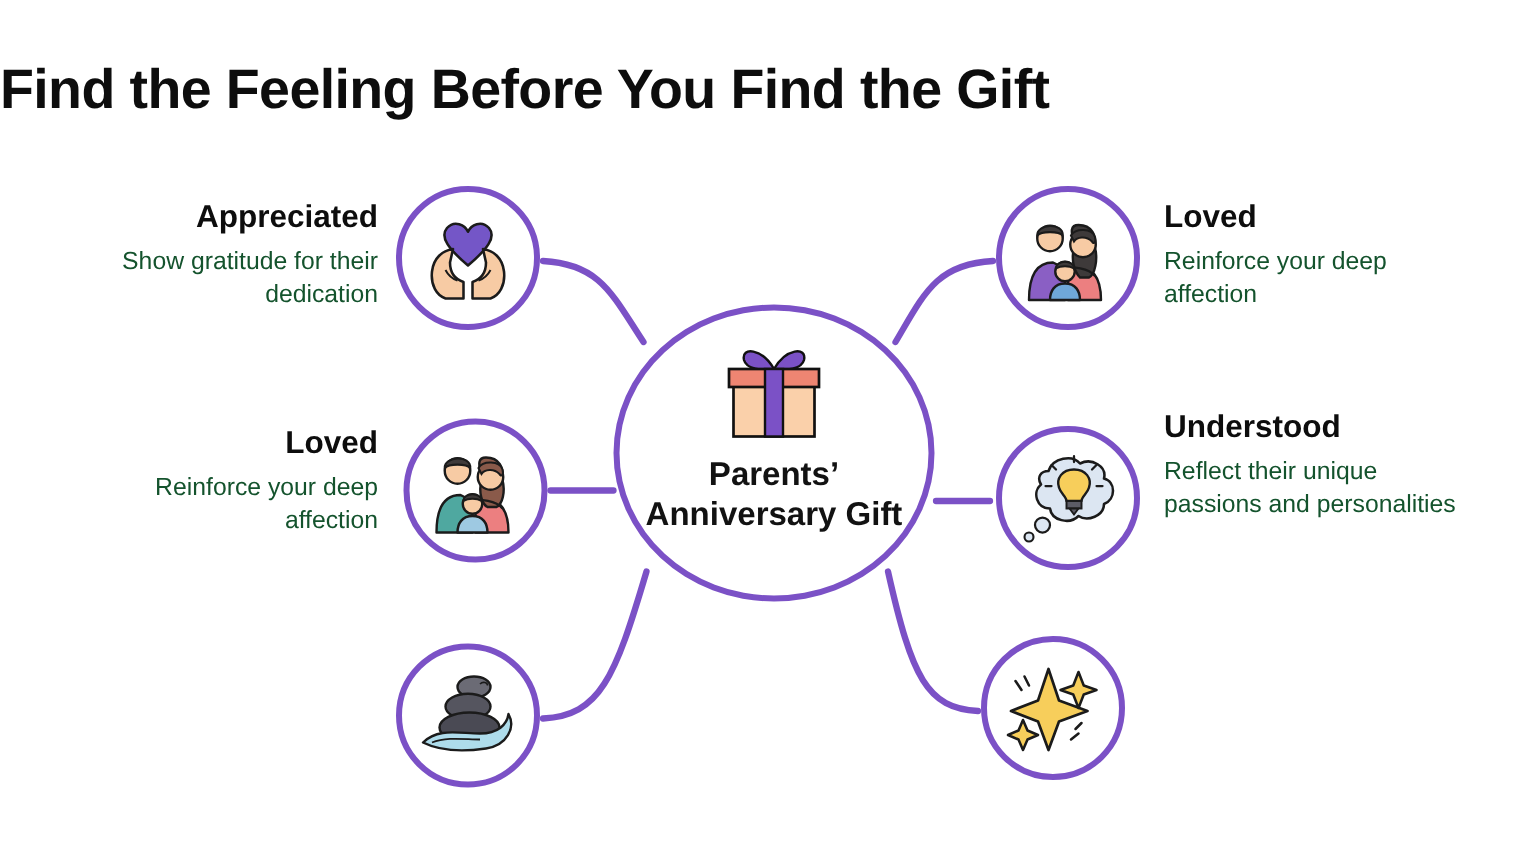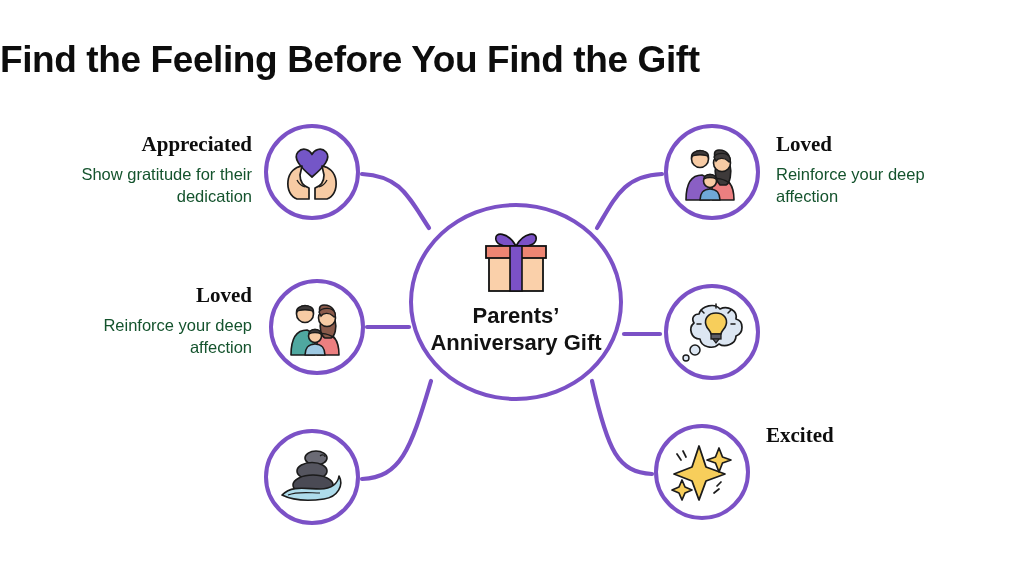--- a/index.html
+++ b/index.html
@@ -49,21 +49,21 @@
     display:flex; align-items:center; justify-content:center;
     z-index:3;
   }
 
   
   .node-text { position:absolute; z-index:2; }
   .node-text.left  { text-align:right; }
   .node-text.right { text-align:left; }
   .node-title {
     font-size:21px; font-weight:bold; color:#0d0d0d;
-    line-height:1.2; margin-bottom:6px;font-family:Liberation Serif, serif;
+    line-height:1.2; margin-bottom:6px;
   }
   .node-desc {
     font-size:16.5px; color:#14532d; line-height:1.34;
   }
 
   
   #n-appreciated-circle { left:264px; top:124px; }
   #n-appreciated-text   { left:40px;  top:132px; width:212px; }
   #n-lovedL-circle      { left:269px; top:279px; }
   #n-lovedL-text        { left:60px;  top:283px; width:192px; }
@@ -190,31 +190,34 @@
       <path d="M38 41 L 44 41 L 41 45 Z" fill="#5c5c66" stroke="#1b1b1b" stroke-width="1.2"></path>
       <g stroke="#1b1b1b" stroke-width="1.5" stroke-linecap="round">
         <line x1="41" y1="6" x2="41" y2="10"></line>
         <line x1="26" y1="12" x2="29" y2="15"></line>
         <line x1="56" y1="12" x2="53" y2="15"></line>
         <line x1="22" y1="26" x2="26" y2="26"></line>
         <line x1="60" y1="26" x2="56" y2="26"></line>
       </g>
     </svg>
   </div>
+  <div class="node-text right" id="n-understood-text">
+    <div class="node-title">Understood</div>
+    <div class="node-desc">Reflect their unique passions and personalities</div>
+  </div>
 
   <div class="node-circle" id="n-excited-circle">
     <svg width="70" height="68" viewBox="0 0 70 68">
       <path d="M32 8 L 39 29 L 58 36 L 39 43 L 32 62 L 25 43 L 7 36 L 25 29 Z" fill="#f7ce5b" stroke="#1b1b1b" stroke-width="1.8" stroke-linejoin="round"></path>
       <path d="M52 10 L 55.5 19 L 64 22 L 55.5 25 L 52 34 L 48.5 25 L 40 22 L 48.5 19 Z" fill="#f7ce5b" stroke="#1b1b1b" stroke-width="1.7" stroke-linejoin="round"></path>
       <path d="M15 42 L 18 49 L 25 52 L 18 55 L 15 62 L 12 55 L 5 52 L 12 49 Z" fill="#f7ce5b" stroke="#1b1b1b" stroke-width="1.7" stroke-linejoin="round"></path>
       <g stroke="#1b1b1b" stroke-width="1.7" stroke-linecap="round">
         <line x1="10" y1="16" x2="14" y2="22"></line>
         <line x1="16" y1="13" x2="19" y2="19"></line>
         <line x1="50" y1="48" x2="54" y2="44"></line>
         <line x1="47" y1="55" x2="52" y2="51"></line>
       </g>
     </svg>
   </div>
   <div class="node-text right" id="n-excited-text">
-    <div class="node-title">Excited</div>
   </div>
 
 </div>
 
 </body></html>

